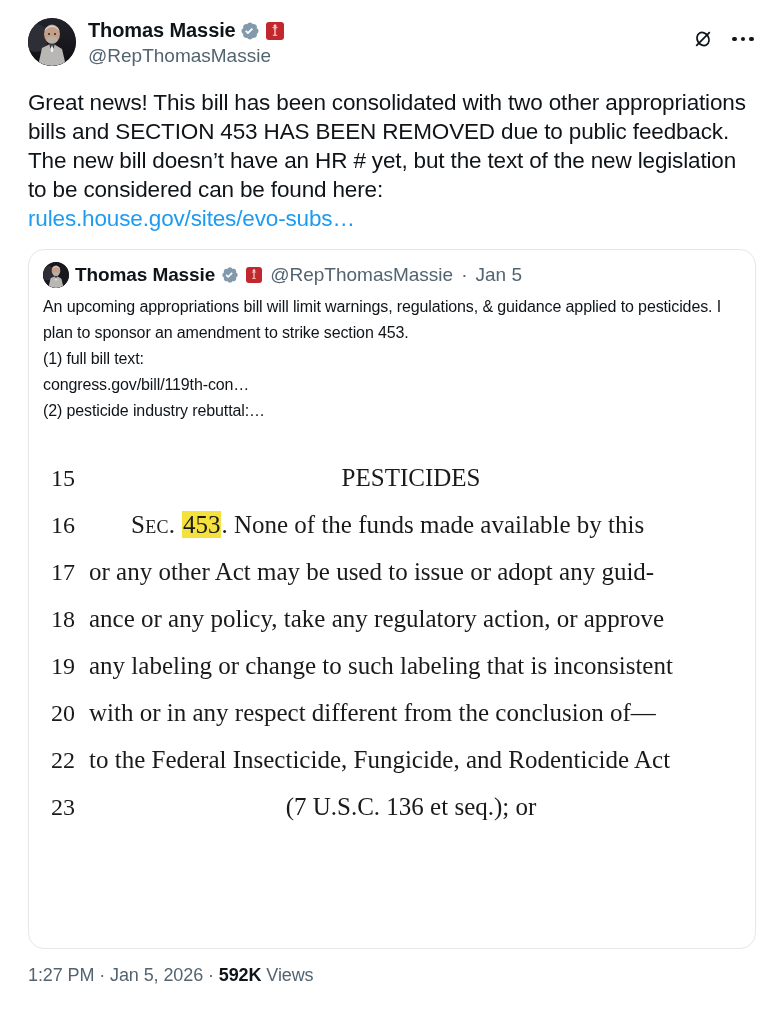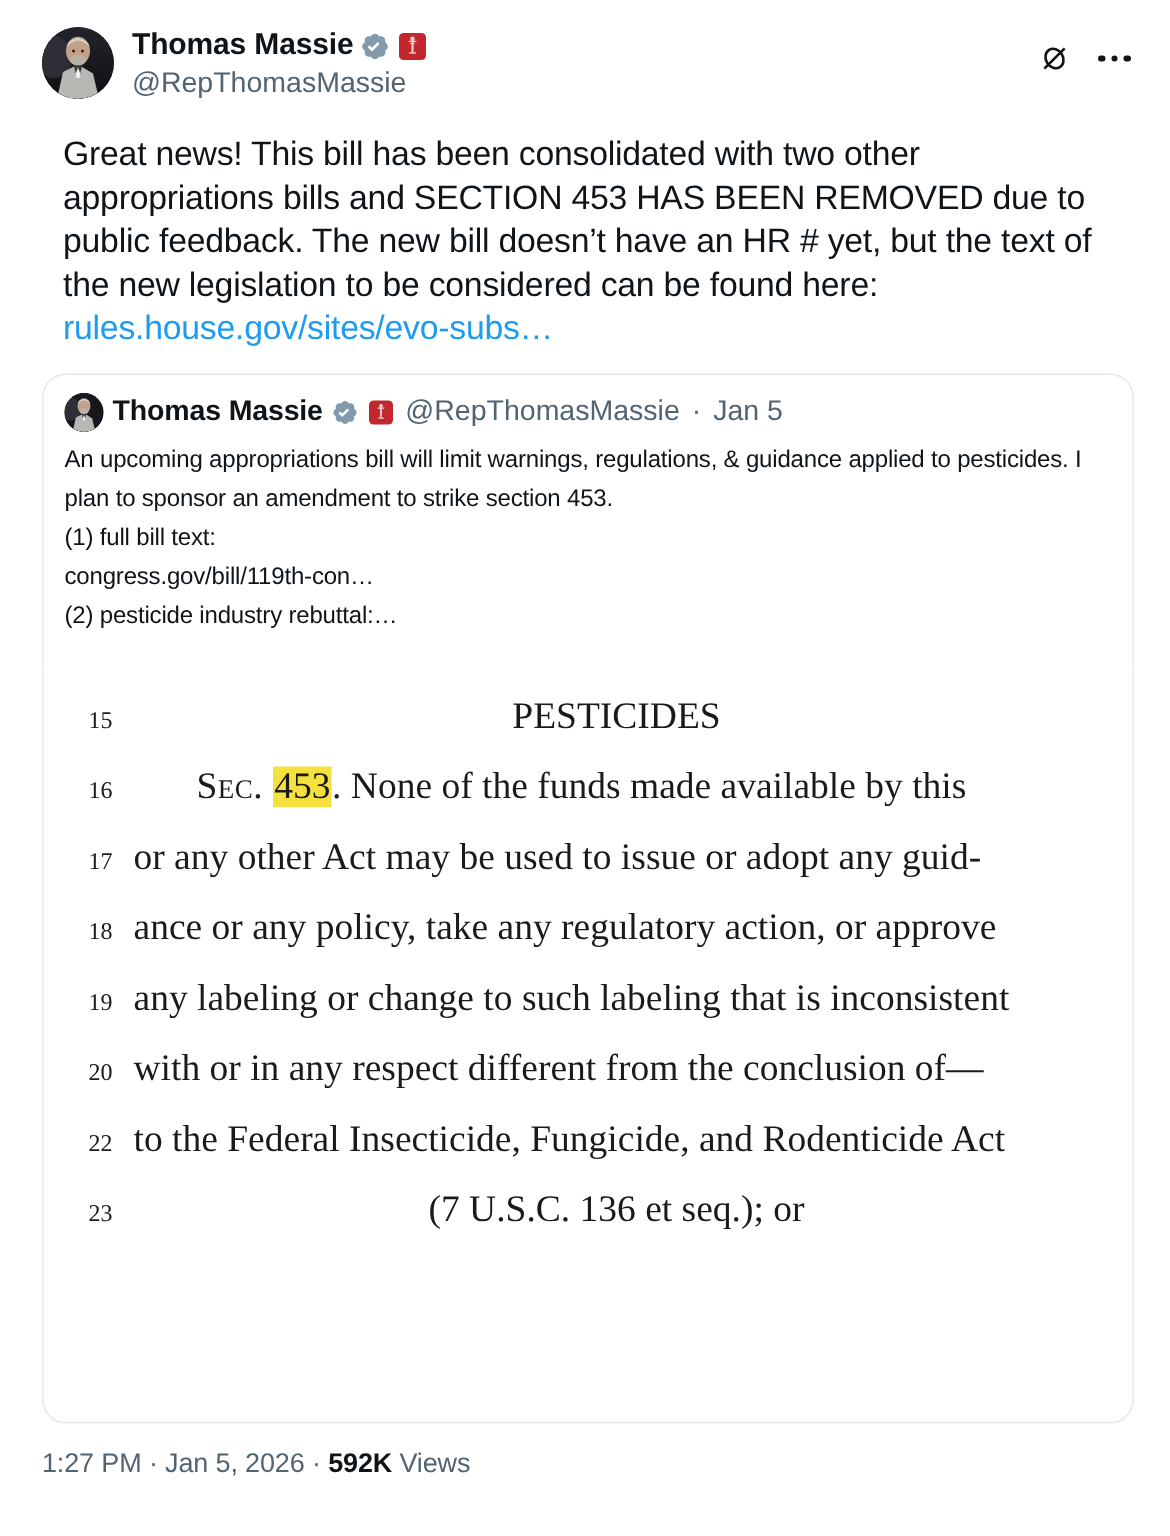--- a/index.html
+++ b/index.html
@@ -114,21 +114,20 @@
 
   
   .tweet-body {
     margin-top: 14px;
     font-size: 22.5px;
     line-height: 29px;
     color: #0f1419;
     letter-spacing: -0.15px;
     white-space: pre-wrap;
     word-wrap: break-word;
-    margin-left: 14px;
   }
   .tweet-link {
     color: #1d9bf0;
     text-decoration: none;
     cursor: pointer;
   }
 
   
   .quote-card {
     margin-top: 16px;
@@ -203,21 +202,21 @@
     font-size: 25px;
     line-height: 47px;
     height: 47px;
   }
   .line-no {
     width: 60px;
     flex: 0 0 60px;
     text-align: right;
     padding-right: 14px;
     box-sizing: border-box;
-    font-size: 16px;
+    font-size: 24px;
     color: #1a1a1a;
   }
   .line-text {
     flex: 1 1 auto;
     padding-right: 22px;
     text-align: justify;
   }
   .line-text.nojust { text-align: center; }
   .line-text .ind { display: inline-block; width: 42px; }
   .smallcaps {

